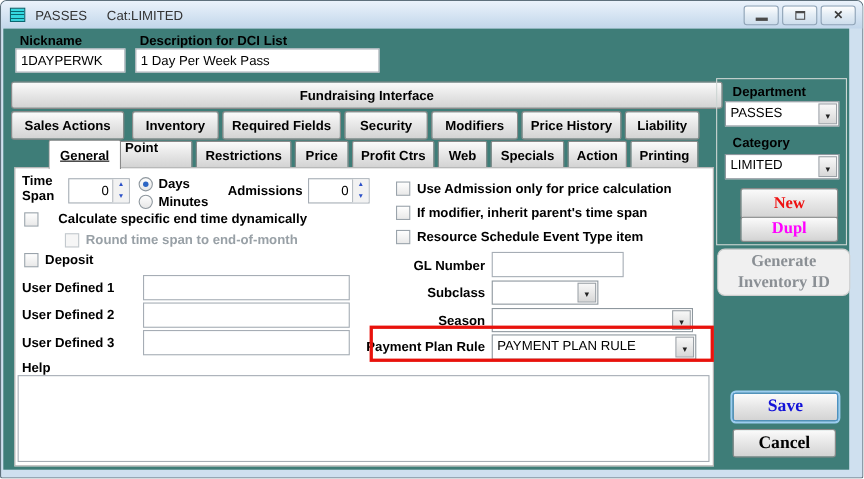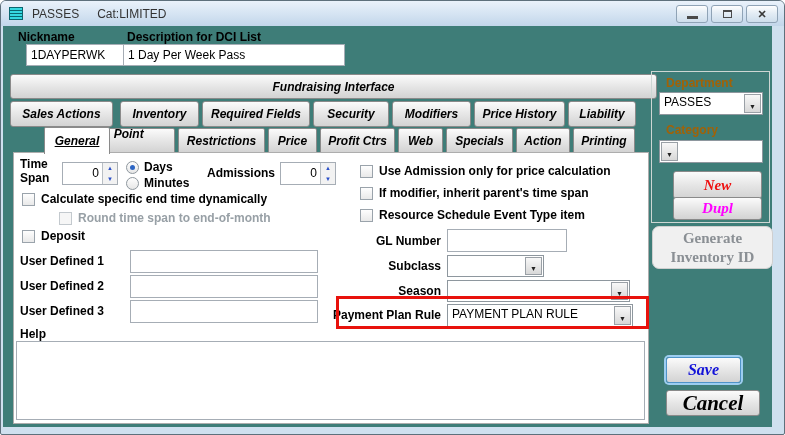--- a/index.html
+++ b/index.html
@@ -24,21 +24,21 @@
 
   #app { position:absolute; left:3px; top:26px; width:769px; height:401px; background:#3E7D78; }
 
   
   .lbl { position:absolute; font-size:12px; font-weight:bold; color:#000; white-space:nowrap; }
   .rlbl { position:absolute; right:344px; text-align:right; font-size:12px; font-weight:bold; color:#000; white-space:nowrap; }
   .inp { position:absolute; background:#fff; border:1px solid #A6ADB5; font-size:12px; color:#000;
     display:flex; align-items:center; padding:0 4px; }
   .btn { position:absolute; background:linear-gradient(#FBFBFB,#E6E6E6 50%,#D3D3D3); border:1px solid #8A8A8A;
     border-radius:3px; display:flex; align-items:center; justify-content:center;
-    font-size:12px; font-weight:bold; color:#000; cursor:default;font-style:italic; }
+    font-size:12px; font-weight:bold; color:#000; cursor:default; }
   .tab { border-radius:2px 2px 0 0; }
   .tab.sel { background:#fff; border-bottom:none; text-decoration:underline; z-index:6;margin-left:34px; }
 
   #panel { position:absolute; left:13px; top:152px; width:636px; height:272px; background:#fff; border:1px solid #ADADAD; }
 
   
   .spin { position:absolute; background:#fff; border:1px solid #A6ADB5; display:flex; }
   .spin-val { flex:1; font-size:12px; text-align:right; padding:3px 3px 0 0; }
   .spin-btns { width:15px; border-left:1px solid #B8BEC4; display:flex; flex-direction:column; background:#F2F2F2; }
   .spin-b { flex:1; display:flex; align-items:center; justify-content:center; font-size:6px; color:#2B50C8; }
@@ -67,29 +67,29 @@
 
   
   #ppr-highlight { position:absolute; left:336px; top:296px; width:313px; height:33px;
     border:3px solid #E8120C; z-index:7; pointer-events:none; }
 
   
   #help-area { position:absolute; left:16px; top:341px; width:629px; height:79px; background:#fff; border:1px solid #A6ADB5; }
 
   
   #side-group { position:absolute; left:651px; top:71px; width:119px; height:152px; border:1px solid #CDD6D3; }
-  .slbl { position:absolute; font-size:12px; font-weight:bold; color:#a16207; white-space:nowrap; }
+  .slbl { position:absolute; font-size:12px; font-weight:bold; color:#000000; white-space:nowrap; }
   .serif-btn { font-family:"Liberation Serif",serif; font-weight:bold; }
   #btn-new { color:#EE1111; font-size:15px; }
   #btn-dupl { color:#FF00FF; font-size:15px; }
   #btn-generate { position:absolute; left:652px; top:226px; width:121px; height:43px; border-radius:7px;
     background:#F0F0F0; border:1px solid #CFCFCF; color:#8A8F94; font-size:15px; line-height:19px;
     display:flex; align-items:center; justify-content:center; text-align:center; }
   #btn-save { color:#1212D8; font-size:16px; border:1px solid #4F93C8; box-shadow:0 0 0 2px #9CCDF0; }
-  #btn-cancel { color:#000; font-size:21px; }
+  #btn-cancel { color:#000; font-size:16px; }
 </style>
 </head>
 <body>
 
 <div id="chrome"></div>
 
 <div id="titlebar">
   <div id="app-icon"></div>
   <span class="title-text">PASSES</span>
   <span class="title-cat">Cat:LIMITED</span>
@@ -100,21 +100,21 @@
 <div class="winbtn" style="left:711px;">
     <span class="glyph-max"></span>
   </div>
 <div class="winbtn" style="left:746px;">
     <span class="glyph-x">✕</span>
   </div>
 
 <div id="app"></div>
 
 <div class="lbl" style="left:18px; top:30px;">Nickname</div>
-<div class="inp" style="left:14px; top:44px; width:100px; height:22px;margin-left:12px;">1DAYPERWK</div>
+<div class="inp" style="left:14px; top:44px; width:100px; height:22px;">1DAYPERWK</div>
 <div class="lbl" style="left:127px; top:30px;">Description for DCI List</div>
 <div class="inp" style="left:123px; top:44px; width:222px; height:22px;">1 Day Per Week Pass</div>
 
 <div class="btn" style="left:10px; top:74px; width:647px; height:25px;">Fundraising Interface</div>
 
 <div class="btn" style="left:10px;  top:101px; width:103px; height:26px;">Sales Actions</div>
 <div class="btn" style="left:120px; top:101px; width:79px;  height:26px;">Inventory</div>
 <div class="btn" style="left:202px; top:101px; width:108px; height:26px;">Required Fields</div>
 <div class="btn" style="left:313px; top:101px; width:76px;  height:26px;">Security</div>
 <div class="btn" style="left:392px; top:101px; width:79px;  height:26px;">Modifiers</div>
@@ -166,21 +166,21 @@
 </div>
 <div class="check" style="left:360px; top:187px;">
   <span class="cbox"></span>
   <span class="ctext">If modifier, inherit parent's time span</span>
 </div>
 <div class="check" style="left:360px; top:209px;">
   <span class="cbox"></span>
   <span class="ctext">Resource Schedule Event Type item</span>
 </div>
 
-<div class="check" style="left:22px; top:193px;">
+<div class="check" style="left:22px; top:193px;gap:12px;">
   <span class="cbox"></span>
   <span class="ctext">Calculate specific end time dynamically</span>
 </div>
 <div class="check disabled" style="left:22px; top:212px;margin-left:37px;">
   <span class="cbox"></span>
   <span class="ctext">Round time span to end-of-month</span>
 </div>
 <div class="check" style="left:22px; top:230px;justify-content:space-between;">
   <span class="cbox"></span>
   <span class="ctext">Deposit</span>
@@ -227,22 +227,23 @@
 <div id="side-group"></div>
 <div class="slbl" style="left:666px; top:76px;">Department</div>
 <div class="combo" style="left:659px; top:92px; width:104px; height:23px;">
   <span class="combo-val">PASSES</span>
   <span class="combo-btn">
       <span class="combo-arr"></span>
     </span>
 </div>
 <div class="slbl" style="left:666px; top:123px;">Category</div>
 <div class="combo" style="left:659px; top:140px; width:104px; height:23px;">
+  <span class="combo-val">LIMITED</span>
   <span class="combo-btn">
       <span class="combo-arr"></span>
     </span>
 </div>
 
 <div class="btn serif-btn" id="btn-new" style="left:673px; top:171px; width:89px; height:28px;">New</div>
 <div class="btn serif-btn" id="btn-dupl" style="left:673px; top:197px; width:89px; height:23px;">Dupl</div>
 <div class="serif-btn" id="btn-generate">Generate Inventory ID</div>
-<div class="btn serif-btn" id="btn-save" style="left:666px; top:357px; width:75px; height:26px;">Save</div>
+<div class="btn serif-btn" id="btn-save" style="left:666px; top:357px; width:96px; height:26px;">Save</div>
 <div class="btn serif-btn" id="btn-cancel" style="left:666px; top:390px; width:94px; height:26px;">Cancel</div>
 
 </body></html>

